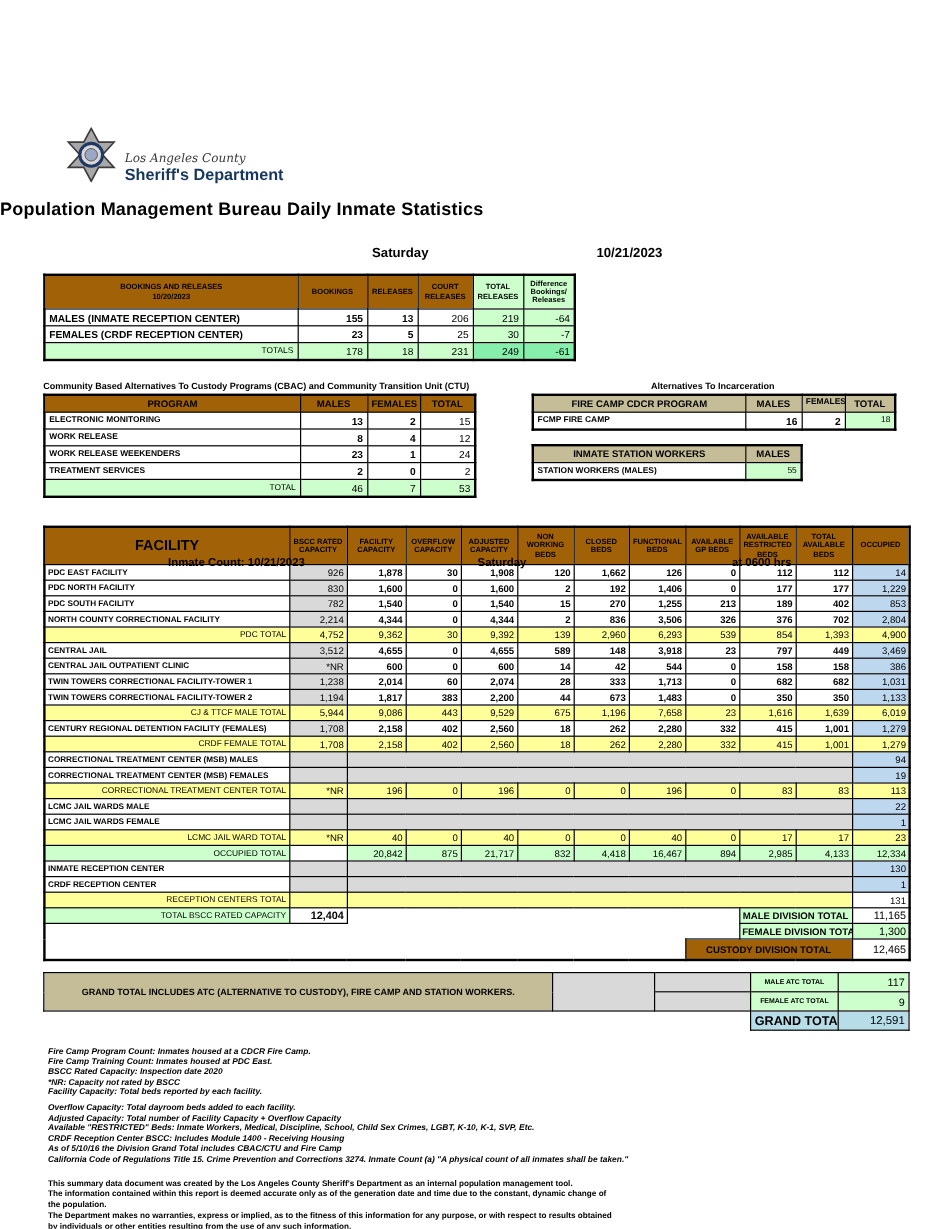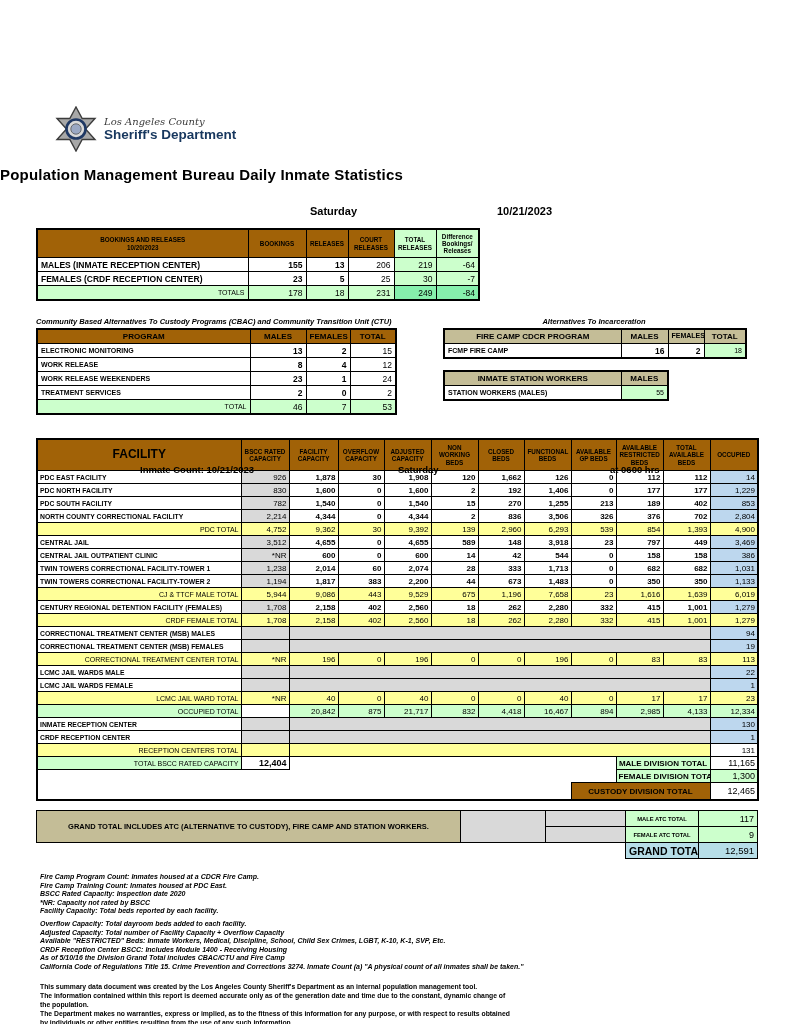--- a/index.html
+++ b/index.html
@@ -1,20 +1,20 @@
 <!DOCTYPE html>
 <html><head>
 <meta charset="utf-8">
 <style>
   html,body{margin:0;padding:0;background:#fff;}
   body{width:791px;height:1024px;overflow:hidden;font-family:"Liberation Sans",sans-serif;color:#000;}
   .sheet{position:relative;width:791px;height:1024px;}
 
   
-  .logo-wrap{display:flex;align-items:center;margin:106px 0 0 54px;height:46px;}
+  .logo-wrap{display:flex;align-items:flex-end;margin:106px 0 0 54px;height:46px;}
   .logo-star{width:44px;height:46px;}
   .logo-text{margin-left:6px;line-height:1;}
   .agency-line1{font-family:"DejaVu Serif",serif;font-style:italic;font-size:10px;color:#3a3a3a;}
   .agency-line2{font-weight:bold;font-size:13.5px;color:#17375E;margin-top:1px;}
   .doc-title{text-align:left;font-size:15px;font-weight:bold;margin-top:14px;letter-spacing:.2px;}
   .date-line{position:relative;height:15px;margin-top:22px;font-weight:bold;font-size:11px;}
   .date-line span{position:absolute;top:0;}
 
   
   table{border-collapse:collapse;table-layout:fixed;}
@@ -31,21 +31,21 @@
   .lbl{text-align:left;font-weight:bold;font-size:7px;}
 
   
   .bookings{margin:8px 0 0 36px;width:442px;border:2px solid #000;}
   .bookings th{height:27px;}
   .bookings .sub{font-size:6.3px;}
   .b-data td{font-size:8.5px;}
 
   
   .two-col{display:flex;margin:16px 0 0 36px;align-items:flex-start;}
-  .sec-title{font-size:7.5px;font-weight:bold;font-style:italic;margin-bottom:2px;}
+  .sec-title{font-size:7.5px;font-weight:bold;margin-bottom:2px;}
   .cbac{width:359px;border:2px solid #000;}
   .right-block{margin-left:46px;width:302px;}
   .right-block .sec-title{text-align:center;}
   .fire{width:302px;border:2px solid #000;}
   .station{width:224px;border:2px solid #000;margin-top:11px;}
 
   
   .fac-caption{position:relative;height:13px;margin-top:9px;font-weight:bold;font-size:9.5px;}
   .fac-caption span{position:absolute;top:0;margin-top:40px;}
   .facility{margin:1px 0 0 36px;width:721px;}
@@ -146,21 +146,21 @@
       <td class="num">25</td>
       <td class="num bg-green">30</td>
       <td class="num bg-green">-7</td>
     </tr>
     <tr>
       <td class="num bg-green" style="font-size:7px">TOTALS</td>
       <td class="num bg-green">178</td>
       <td class="num bg-green">18</td>
       <td class="num bg-green">231</td>
       <td class="num bg-yellow">249</td>
-      <td class="num bg-yellow">-84</td>
+      <td class="num bg-yellow">-61</td>
     </tr>
   </tbody>
     </table>
 
   <div class="two-col">
     <div>
       <div class="sec-title">Community Based Alternatives To Custody Programs (CBAC) and Community Transition Unit (CTU)</div>
       <table class="cbac">
         <colgroup>
             <col style="width:213px">

